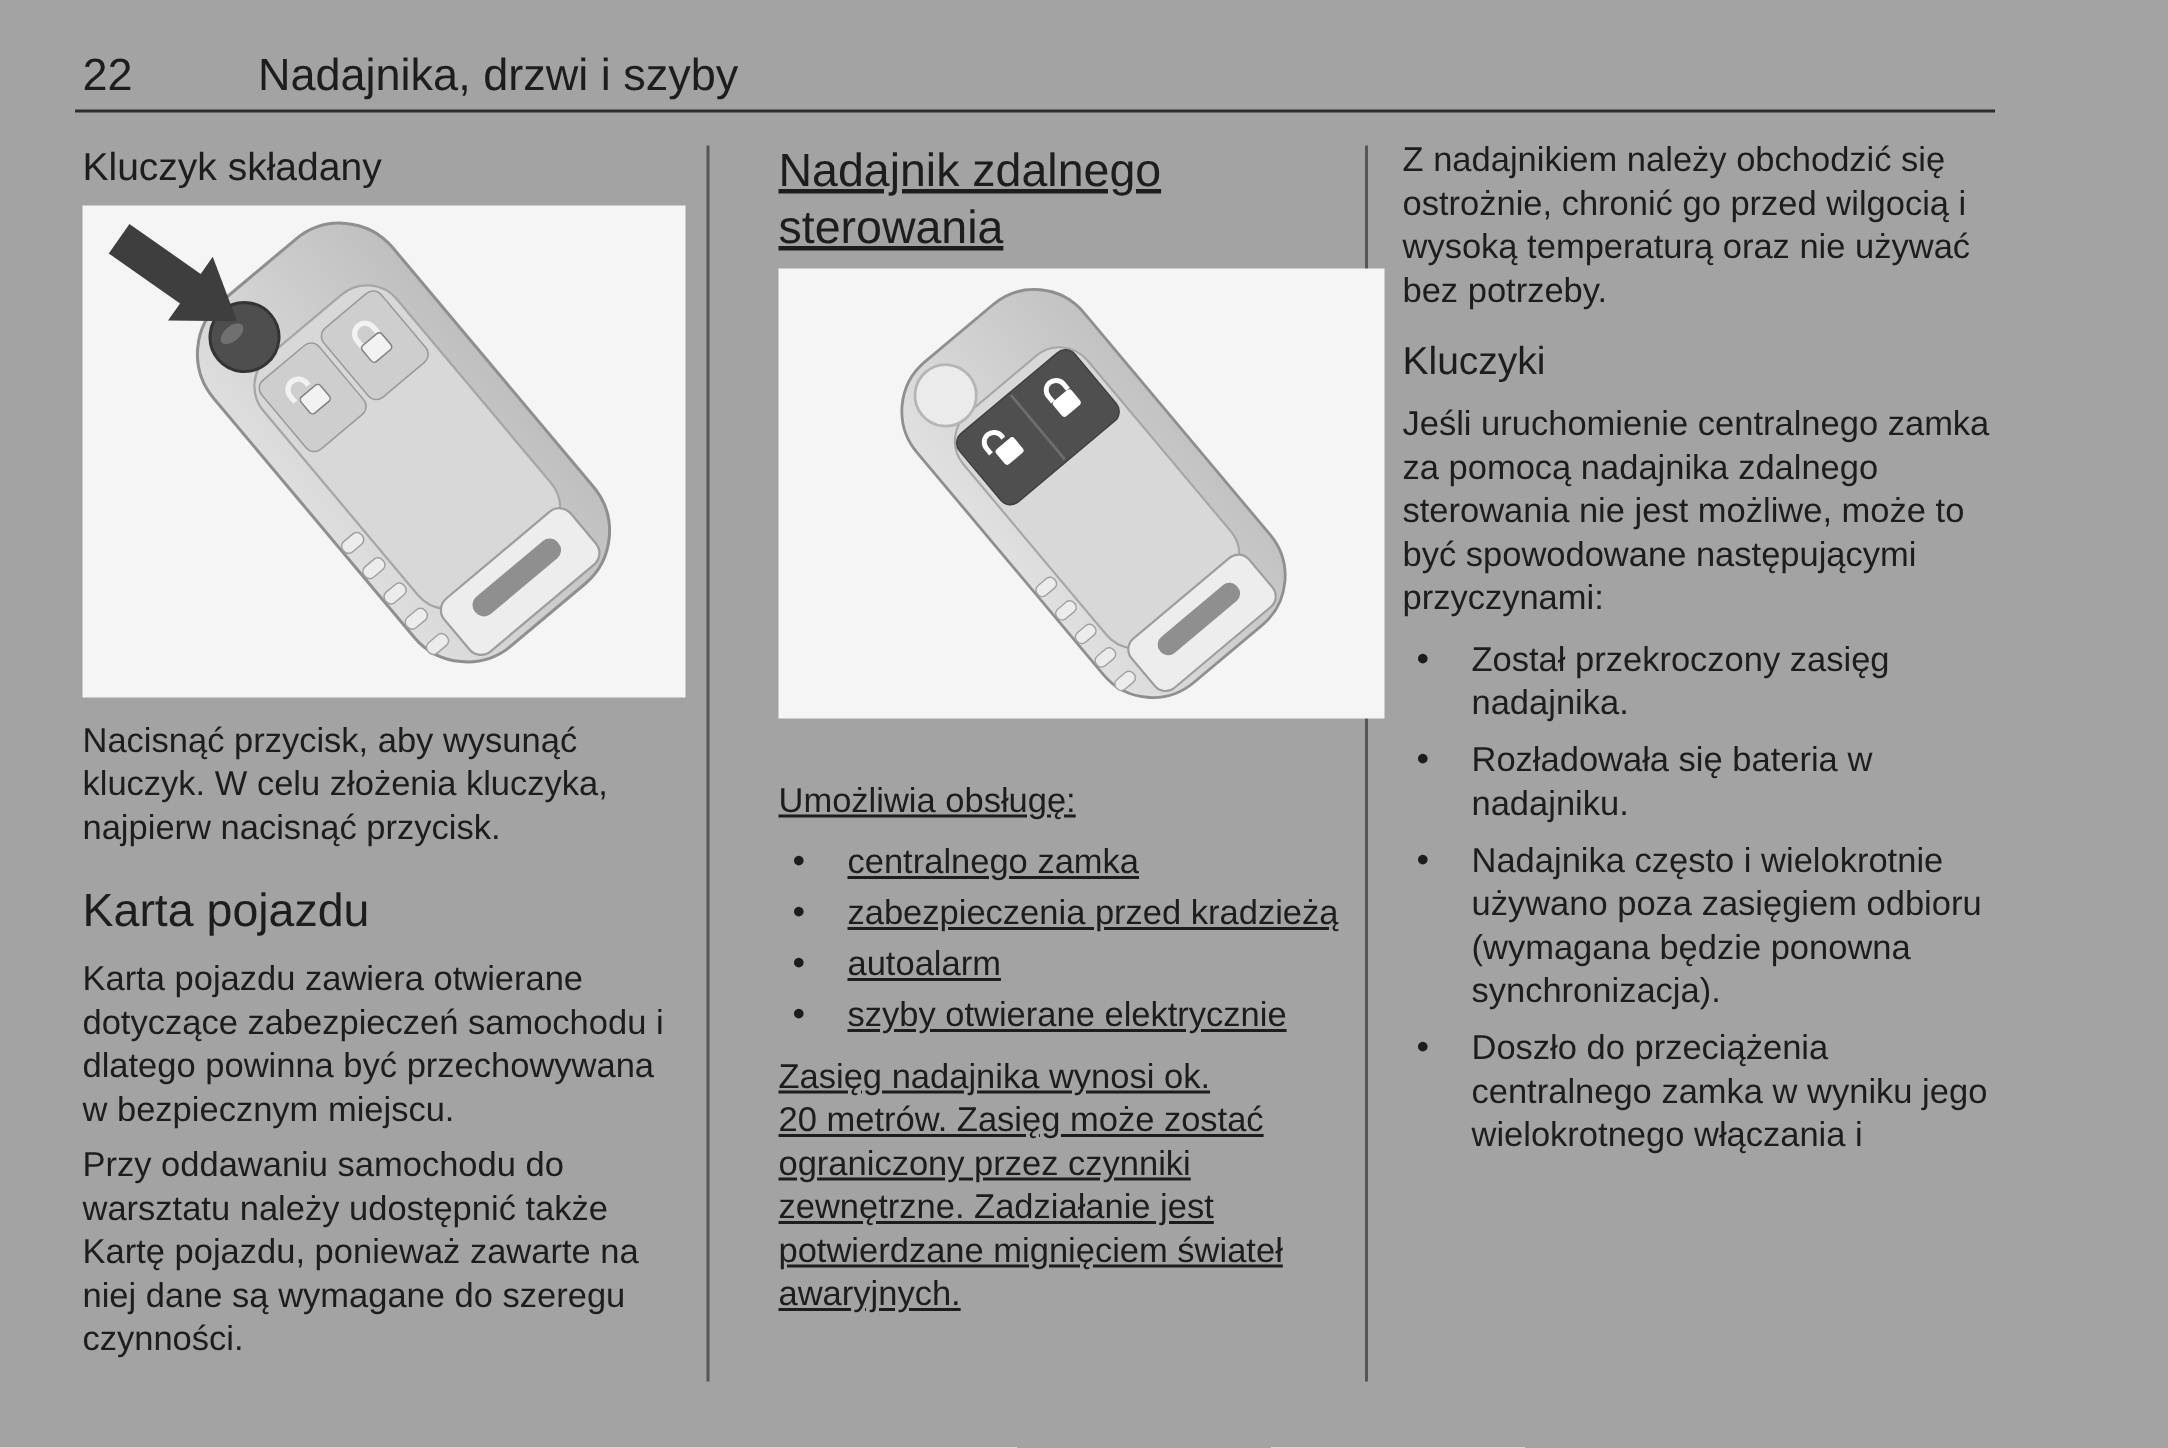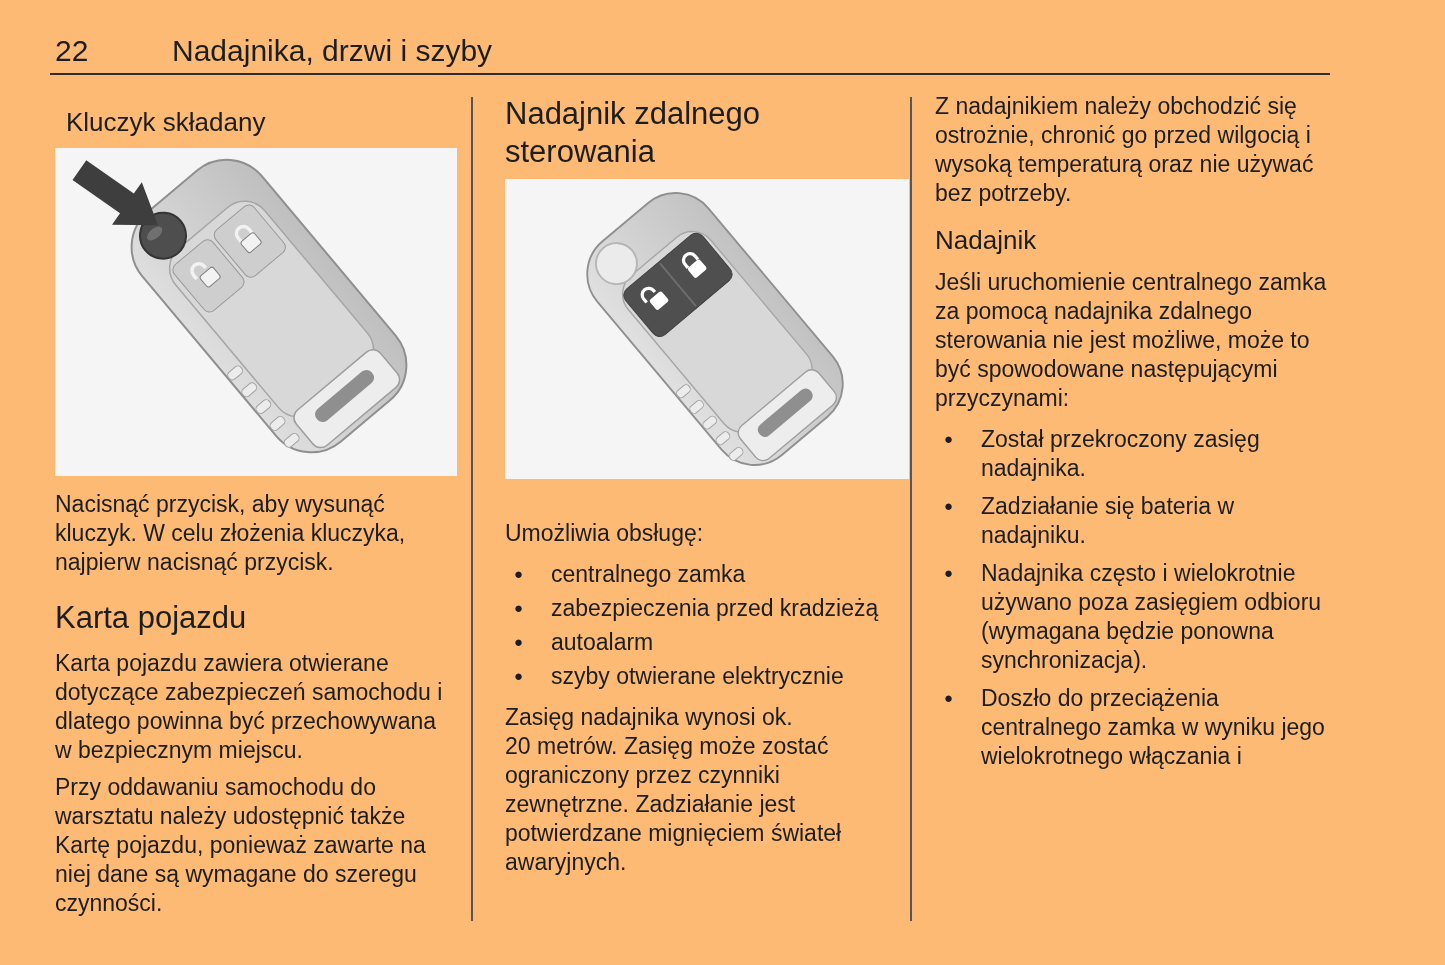--- a/index.html
+++ b/index.html
@@ -1,34 +1,34 @@
 <!DOCTYPE html>
 <html><head>
 <meta charset="utf-8">
 <style>
   html,body { margin:0; padding:0; background:#fff; }
   .page {
-    position:relative; width:1445px; height:965px; background:#fdba74;
+    position:relative; width:1445px; height:965px; background:#a3a3a3;
     font-family:"Liberation Sans", sans-serif; color:#1d1d1d; overflow:hidden;
   }
   .pagenum  { position:absolute; left:55px;  top:34px; font-size:30px; line-height:34px; }
   .chapter  { position:absolute; left:172px; top:34px; font-size:30px; line-height:34px; }
   .rule     { position:absolute; left:50px; top:73px; width:1280px; height:2px; background:#2e2e2e; }
   .vdiv     { position:absolute; top:97px; height:824px; width:2px; background:#565656; }
   .vdiv1 { left:471px; }
   .vdiv2 { left:910px; }
 
   .col  { position:absolute; top:95px; }
   .col1 { left:55px;  width:402px; }
-  .col2 { left:505px; width:404px; }
+  .col2 { left:519px; width:404px;text-decoration:underline; }
   .col3 { left:935px; width:402px; top:92px; }
 
   p { margin:0 0 4px 0; font-size:23px; line-height:29px; }
   .h-large { font-size:31px; line-height:38px; font-weight:400; margin:0; }
-  .h-small { font-size:26px; line-height:32px; font-weight:400; margin:11px; }
+  .h-small { font-size:26px; line-height:32px; font-weight:400; margin:0; }
 
   .col1 .h-small  { margin-bottom:10px; }
   .col1 .h-large  { margin:22px 0 12px 0; }
   .col1 .p-after  { margin-top:8px; }
   .col3 .h-small  { margin:16px 0 12px 0; }
 
   figure.keyfig { margin:0; background:#f5f5f5; width:100%; }
   #fig1 { height:328px; margin:0 0 14px 0; }
   #fig2 { height:300px; margin:8px 0 40px 0; }
   figure.keyfig svg { display:block; width:100%; height:100%; }
@@ -155,30 +155,30 @@
       <li>
         <span class="dot">●</span>
         <span>szyby otwierane elektrycznie</span>
       </li>
     </ul>
     <p class="para-range">Zasięg nadajnika wynosi ok. 20&nbsp;metrów. Zasięg może zostać ograniczony przez czynniki zewnętrzne. Zadziałanie jest potwierdzane mignięciem świateł awaryjnych.</p>
   </section>
 
   <section class="col col3">
     <p>Z nadajnikiem należy obchodzić się ostrożnie, chronić go przed wilgocią i wysoką temperaturą oraz nie używać bez potrzeby.</p>
-    <h2 class="h-small">Nadajnik</h2>
+    <h2 class="h-small">Kluczyki</h2>
     <p>Jeśli uruchomienie centralnego zamka za pomocą nadajnika zdalnego sterowania nie jest możliwe, może to być spowodowane następującymi przyczynami:</p>
     <ul class="blist">
       <li>
         <span class="dot">●</span>
         <span>Został przekroczony zasięg nadajnika.</span>
       </li>
       <li>
         <span class="dot">●</span>
-        <span>Zadziałanie się bateria w nadajniku.</span>
+        <span>Rozładowała się bateria w nadajniku.</span>
       </li>
       <li>
         <span class="dot">●</span>
         <span>Nadajnika często i wielokrotnie używano poza zasięgiem odbioru (wymagana będzie ponowna synchronizacja).</span>
       </li>
       <li>
         <span class="dot">●</span>
         <span>Doszło do przeciążenia centralnego zamka w wyniku jego wielokrotnego włączania i</span>
       </li>
     </ul>

